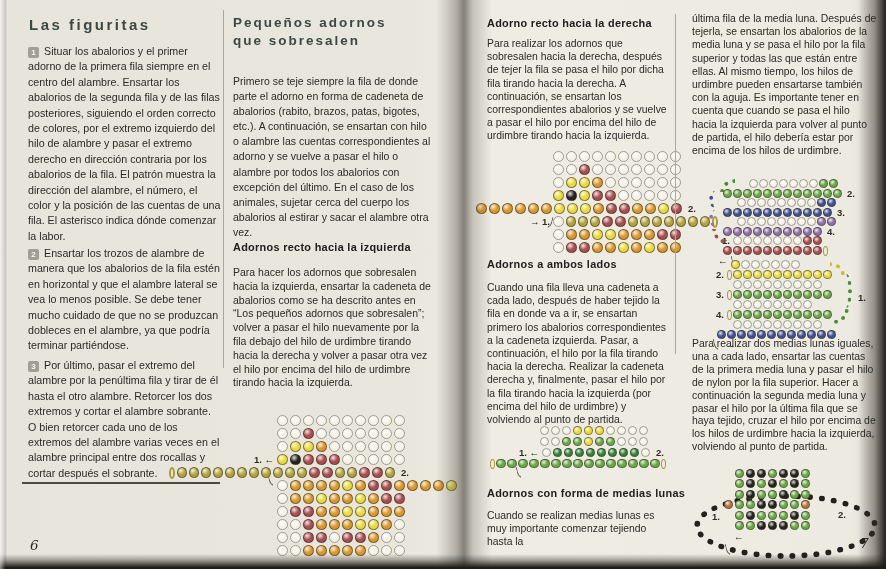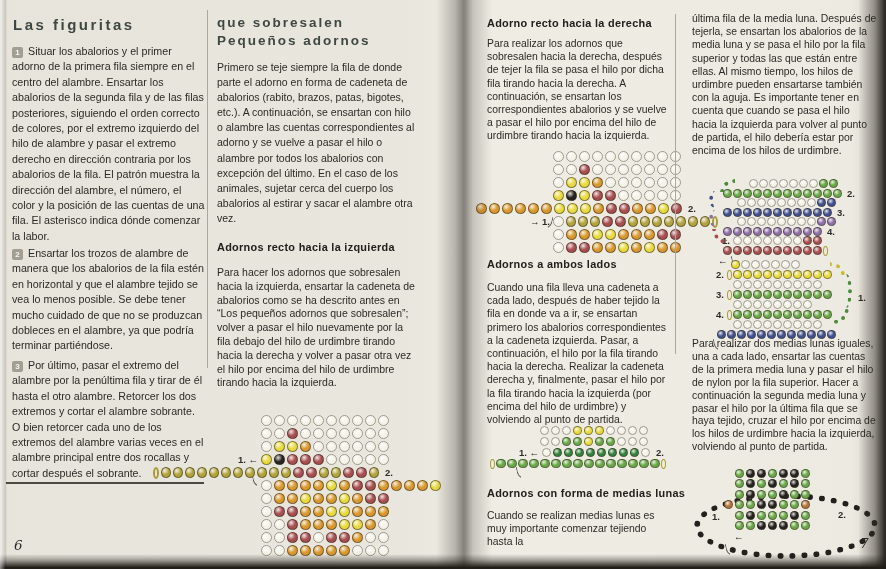--- a/index.html
+++ b/index.html
@@ -2,21 +2,21 @@
 <html><head>
 <meta charset="utf-8">
 <style>
   html,body{margin:0;padding:0;background:#57534b;}
   #book{position:relative;width:886px;height:569px;overflow:hidden;
         background:linear-gradient(90deg,#e7e4db 0%,#e9e6de 46%,#efece4 54%,#edeae2 96%,#d9d5cc 100%);
         font-family:"Liberation Sans",sans-serif;}
   .abs{position:absolute;}
   .body{font-size:10.4px;line-height:13.2px;color:#2c2a26;}
   .c1body{font-size:10.7px;line-height:15.4px;color:#2c2a26;}
-  .introbody{font-size:10.5px;line-height:15.1px;color:#2c2a26;}
+  .introbody{font-size:10.5px;line-height:15.1px;color:#2c2a26;margin-top:14px;}
   .c2body{font-size:10.5px;line-height:13.8px;color:#2c2a26;}
   .title1{font-weight:bold;font-size:15px;letter-spacing:2.5px;color:#3e4742;}
   .title2{font-weight:bold;font-size:13.5px;line-height:17.5px;letter-spacing:2px;color:#3e4742;}
   .subhead{font-weight:bold;font-size:10.9px;letter-spacing:.3px;color:#21201d;}
   .note{font-style:italic;font-size:12.8px;line-height:15.2px;font-family:"DejaVu Serif",serif;text-align:center;color:#1e1d1b;}
   .pagenum{font-style:italic;font-size:13.5px;font-family:"DejaVu Serif",serif;color:#2a2927;}
   .vrule{width:1px;background:#aba79d;}
   .divider{height:2px;background:#4b4942;}
   .stepnum{display:inline-block;width:11px;height:11px;background:#a29e93;color:#f7f5ef;
            font-weight:bold;font-size:8px;line-height:11px;text-align:center;border-radius:2px;margin-right:5px;}
@@ -59,42 +59,42 @@
   .edge-bottom{left:0;top:554px;width:886px;height:15px;
           background:linear-gradient(180deg,rgba(0,0,0,0),rgba(30,27,22,.35) 40%,#211e19 90%);}
   .edge-left{left:0;top:0;width:7px;height:569px;
           background:linear-gradient(90deg,rgba(255,255,255,.5),rgba(0,0,0,.12) 80%,rgba(0,0,0,0));}
 </style>
 </head>
 <body>
 
 <div id="book">
 
-  <div class="abs" style="left:0;top:0;width:446px;height:492px;">
+  <div class="abs" style="left:16px;top:0;width:446px;height:492px;">
 
     <div class="abs title1" style="left:13px;top:16px;">Las figuritas</div>
 
     <p class="abs c1body" style="left:12px;top:44px;width:194px;margin:0;">
       <span class="stepnum">1</span><span>Situar los abalorios y el primer adorno de la primera fila siempre en el centro del alambre. Ensartar los abalorios de la segunda fila y de las filas posteriores, siguiendo el orden correcto de colores, por el extremo izquierdo del hilo de alambre y pasar el extremo derecho en dirección contraria por los abalorios de la fila. El patrón muestra la dirección del alambre, el número, el color y la posición de las cuentas de una fila. El asterisco indica dónde comenzar la labor.</span>
     </p>
     <p class="abs c1body" style="left:12px;top:246px;width:194px;margin:0;">
-      <span class="stepnum">2</span><span>Ensartar los trozos de alambre de manera que los abalorios de la fila estén en horizontal y que el alambre tejido se vea lo menos posible. Se debe tener mucho cuidado de que no se produzcan dobleces en el alambre, ya que podría terminar partiéndose.</span>
+      <span class="stepnum">2</span><span>Ensartar los trozos de alambre de manera que los abalorios de la fila estén en horizontal y que el alambre lateral se vea lo menos posible. Se debe tener mucho cuidado de que no se produzcan dobleces en el alambre, ya que podría terminar partiéndose.</span>
     </p>
     <p class="abs c1body" style="left:12px;top:358px;width:194px;margin:0;">
       <span class="stepnum">3</span><span>Por último, pasar el extremo del alambre por la penúltima fila y tirar de él hasta el otro alambre. Retorcer los dos extremos y cortar el alambre sobrante. O bien retorcer cada uno de los extremos del alambre varias veces en el alambre principal entre dos rocallas y cortar después el sobrante.</span>
     </p>
 
     <div class="abs divider" style="left:6px;top:482px;width:198px;"></div>
     <div class="abs pagenum" style="left:14px;top:537px;">6</div>
 
     <div class="abs vrule" style="left:207px;top:10px;height:358px;"></div>
 
     <div class="abs title2" style="left:217px;top:14px;">
+      <div>Pequeños adornos</div>
       <div>que sobresalen</div>
-      <div>Pequeños adornos</div>
     </div>
     <div class="abs introbody" style="left:217px;top:60px;width:198px;">Primero se teje siempre la fila de donde parte el adorno en forma de cadeneta de abalorios (rabito, brazos, patas, bigotes, etc.). A continuación, se ensartan con hilo o alambre las cuentas correspondientes al adorno y se vuelve a pasar el hilo o alambre por todos los abalorios con excepción del último. En el caso de los animales, sujetar cerca del cuerpo los abalorios al estirar y sacar el alambre otra vez.</div>
     <div class="abs subhead" style="left:217px;top:241px;">Adornos recto hacia la izquierda</div>
     <div class="abs c2body" style="left:217px;top:266px;width:198px;">Para hacer los adornos que sobresalen hacia la izquierda, ensartar la cadeneta de abalorios como se ha descrito antes en “Los pequeños adornos que sobresalen”; volver a pasar el hilo nuevamente por la fila debajo del hilo de urdimbre tirando hacia la derecha y volver a pasar otra vez el hilo por encima del hilo de urdimbre tirando hacia la izquierda.</div>
 
     <div data-diagram="d1" style="left:230px;top:414px;width:205px;height:146px;">
       <div class="tcurve" style="left:23px;top:60px;"></div>
     <div class="brow" style="left: 30px; top: 0px;">
           <span class="bead bW"></span>
           <span class="bead bW"></span>

